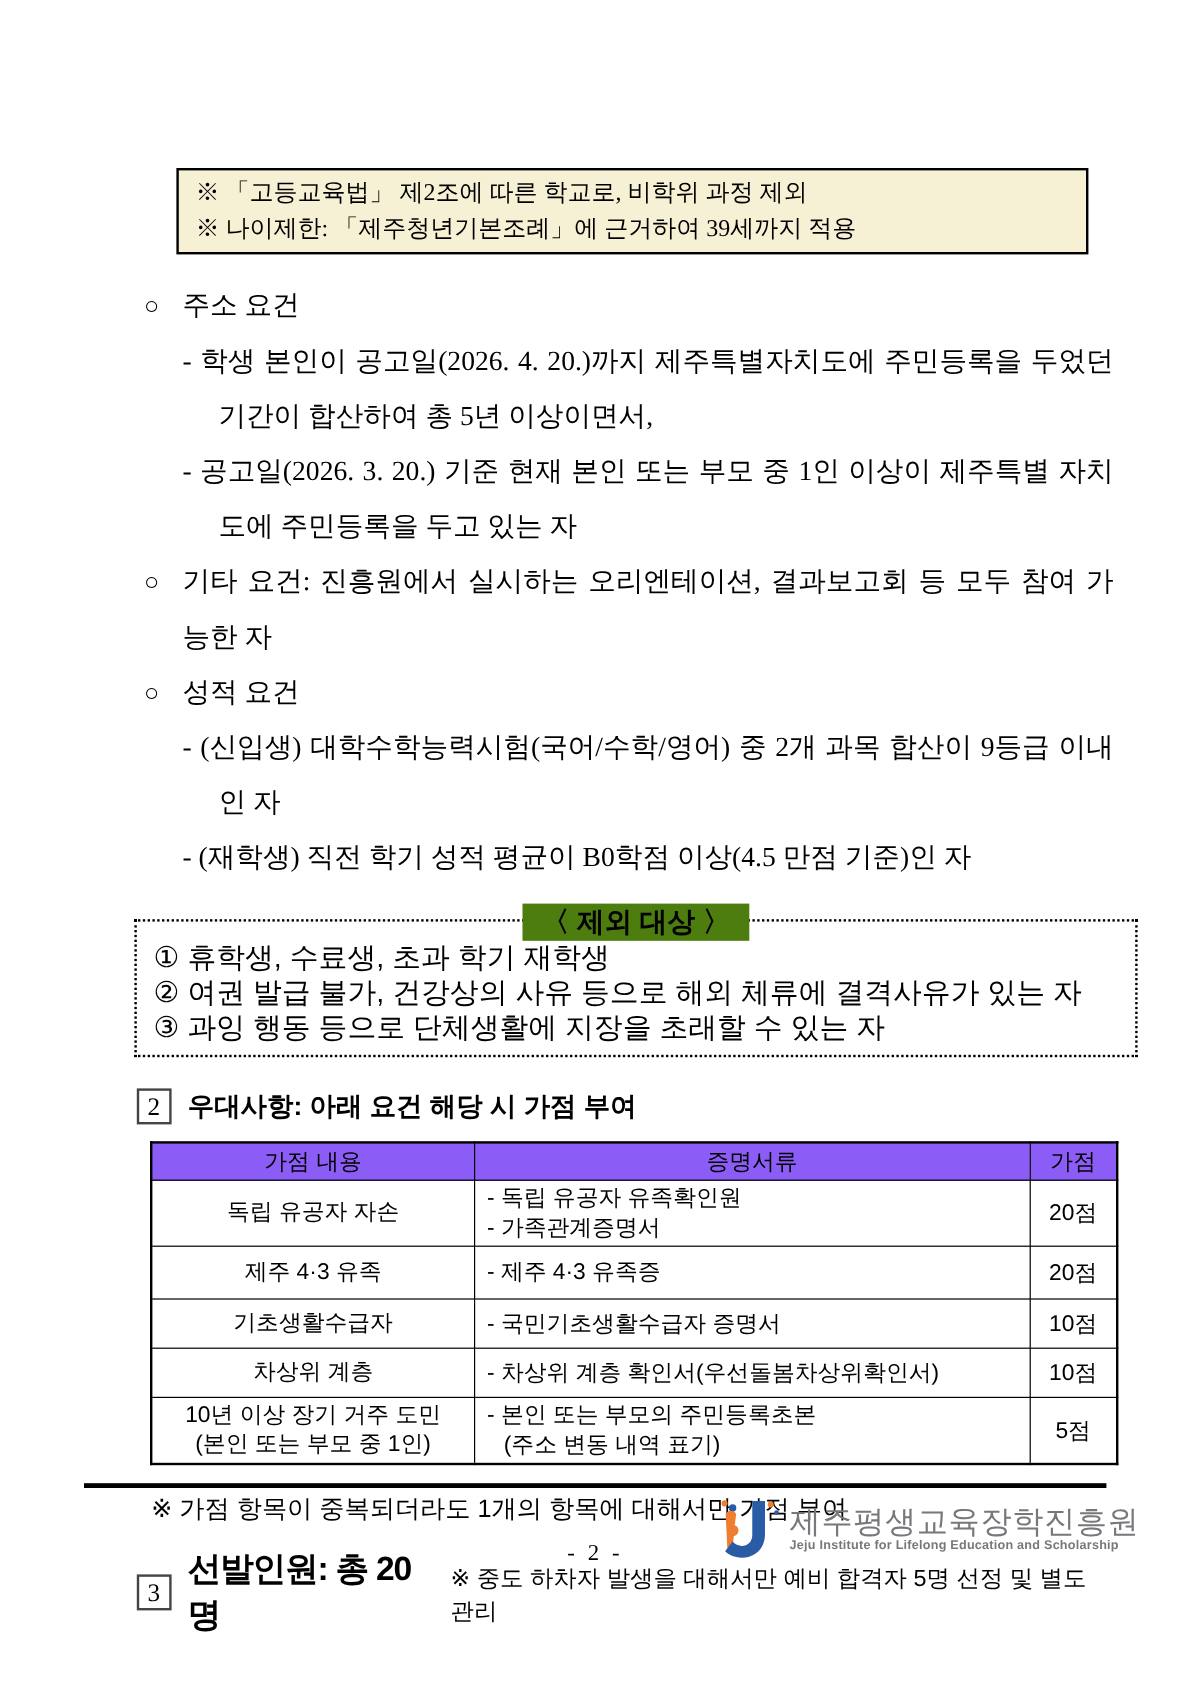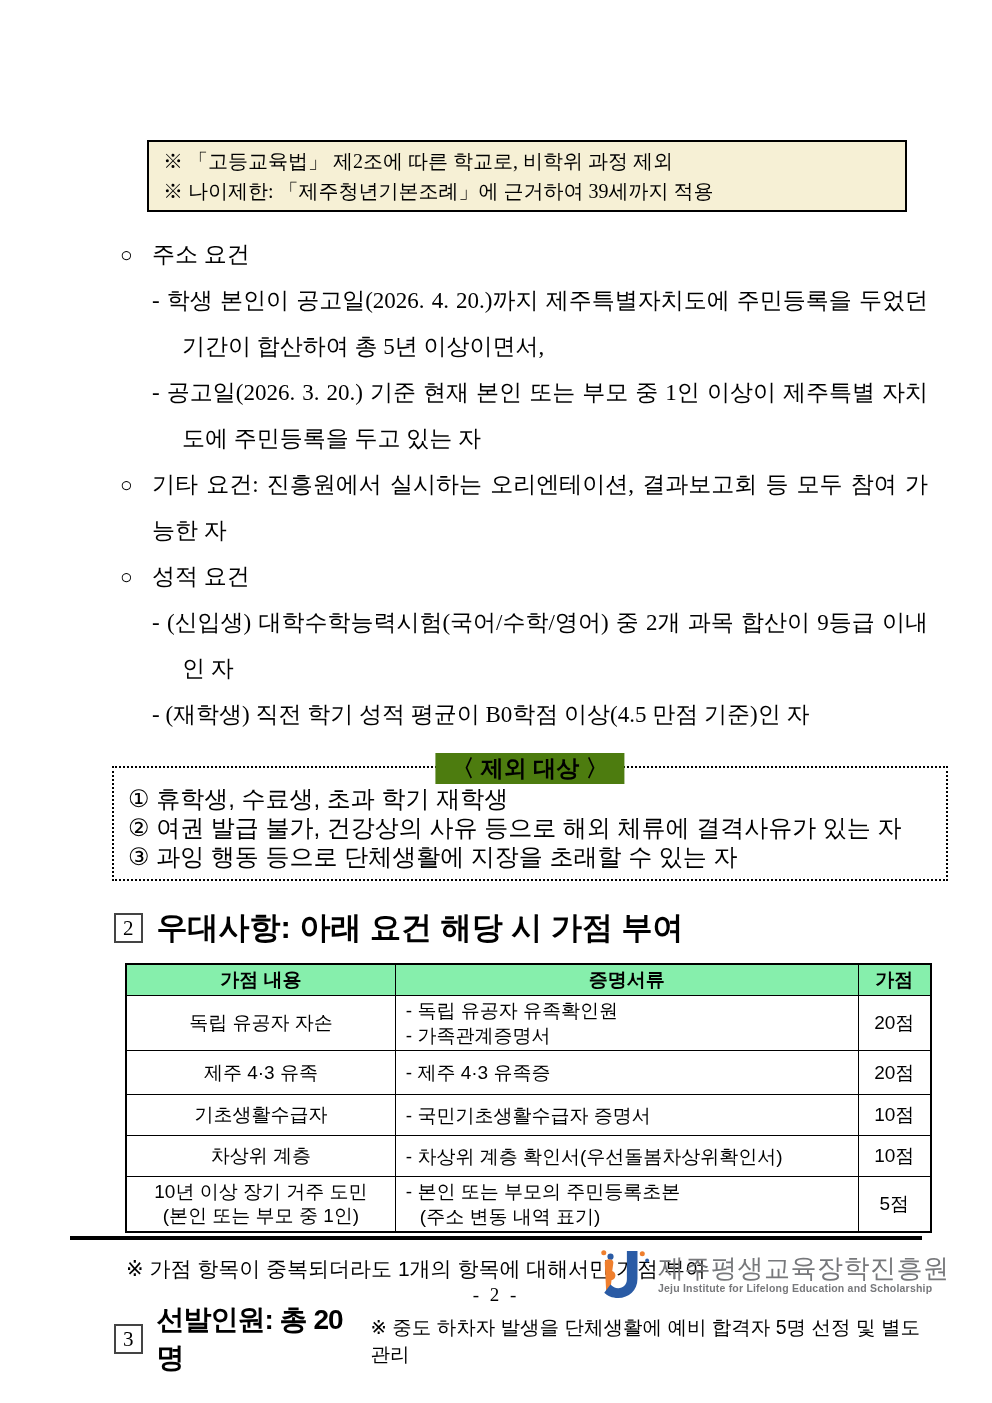--- a/index.html
+++ b/index.html
@@ -76,35 +76,35 @@
   }
   .num-box {
     display: inline-block;
     border: 2px solid #444;
     padding: 0 7px;
     font-family: "Liberation Serif", "DejaVu Serif", serif;
     font-size: 21px;
     line-height: 26px;
     font-weight: normal;
   }
-  .sec2-title { font-size: 31px; font-weight: bold; }
+  .sec2-title { font-size: 22px; font-weight: bold; }
 
   
   .bonus-table {
     margin: 14px 0 0 5px;
     width: 807px;
     border-collapse: collapse;
     border: 2px solid #000;
     font-family: "Liberation Sans", "DejaVu Sans", sans-serif;
     font-size: 19px;
   }
   .bonus-table th, .bonus-table td { border: 1px solid #000; padding: 2px 4px; }
   .bonus-table th {
-    background: #86efac;
-    font-weight: bold;
+    background: #8b5cf6;
+    font-weight: normal;
     height: 28px;
     text-align: center;
   }
   .col-item  { width: 270px; }
   .col-docs  { width: 464px; }
   .col-point { width: 73px; }
   td.cell-item  { text-align: center; line-height: 24px; }
   td.cell-docs  { text-align: left; padding-left: 10px; line-height: 25px; }
   td.cell-point { text-align: center; }
   tr.row-tall   { height: 55px; }
@@ -269,21 +269,21 @@
           <td class="cell-point">5점</td>
         </tr>
       </tbody>
     </table>
 
     <div class="table-note">※ 가점 항목이 중복되더라도 1개의 항목에 대해서만 가점 부여</div>
 
     <div class="section3">
       <span class="num-box">3</span>
       <span class="sec3-title">선발인원: 총 20명</span>
-      <span class="sec3-note">※ 중도 하차자 발생을 단체생활에 예비 합격자 5명 선정 및 별도 관리</span>
+      <span class="sec3-note">※ 중도 하차자 발생을 대해서만 예비 합격자 5명 선정 및 별도 관리</span>
     </div>
 
   </div>
 
   <div class="footer-rule"></div>
 
   <div class="logo">
     <svg width="52" height="52" viewBox="0 0 54 54" aria-hidden="true">
       <circle cx="6" cy="5" r="2.6" fill="#ef7f2e"></circle>
       <circle cx="13" cy="9" r="3.2" fill="#2a5ba5"></circle>

